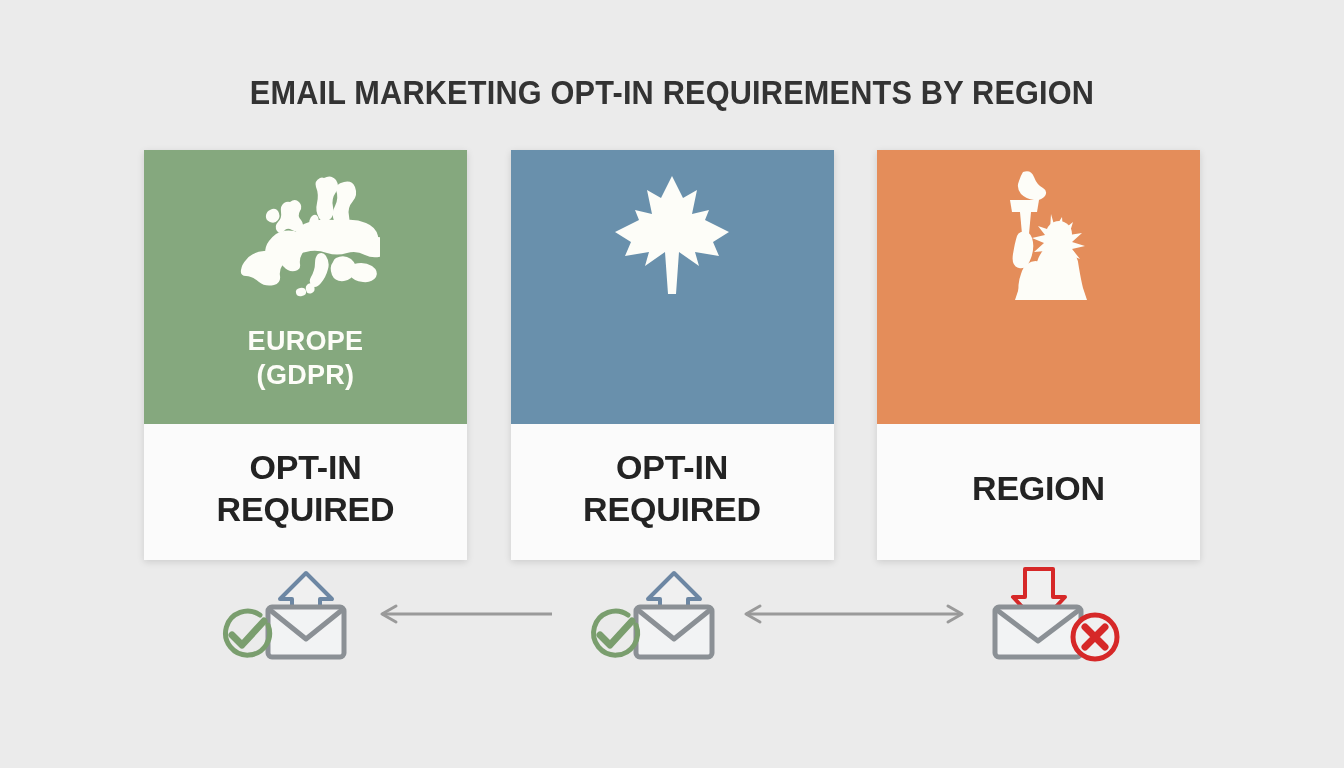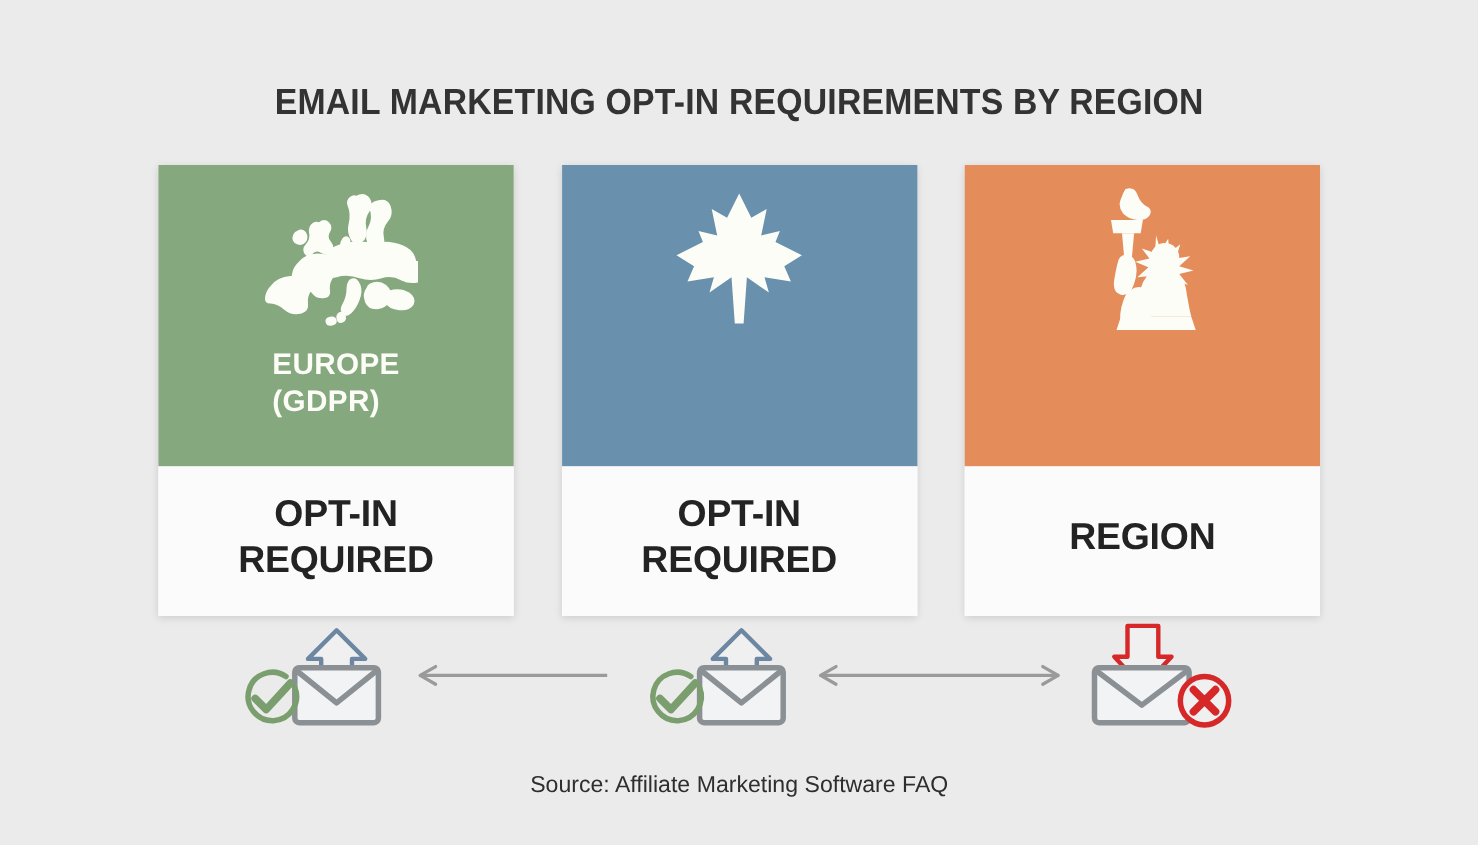--- a/index.html
+++ b/index.html
@@ -40,21 +40,22 @@
   }
   .card-head {
     height: 274px;
     display: flex; flex-direction: column;
     align-items: center; justify-content: flex-start;
     padding-top: 22px;
   }
   .flag-icon { height: 128px; display: flex; align-items: center; justify-content: center; }
   .flag-icon svg { display: block; }
   .card-region {
-    margin-top: 14px;
+    margin-top: 24px;
+    text-align: center;
     color: #fdfdf8;
     font-weight: bold;
     font-size: 27px;
     line-height: 1.27;
     letter-spacing: 0.3px;
   }
   .card-region .line2 { display: block; }
   .card-body {
     flex: 1;
     background: #fbfbfb;
@@ -274,15 +275,14 @@
 
         <g>
           <circle cx="116" cy="72" r="22" fill="#f0f0f0" stroke="#d62828" stroke-width="5"></circle>
           <path d="M106 62 L126 82 M126 62 L106 82" fill="none" stroke="#d62828" stroke-width="7" stroke-linecap="round"></path>
         </g>
       </svg>
     </div>
 
   </div>
 
-  <div id="source">Source: Affiliate Marketing Software FAQ</div>
 
 </div>
 
 </body></html>

